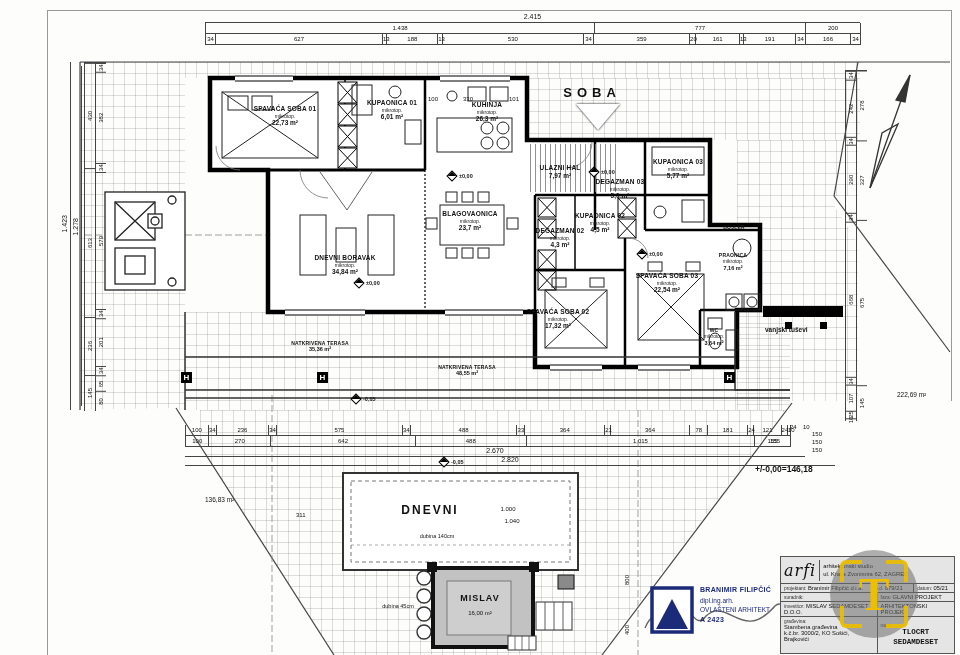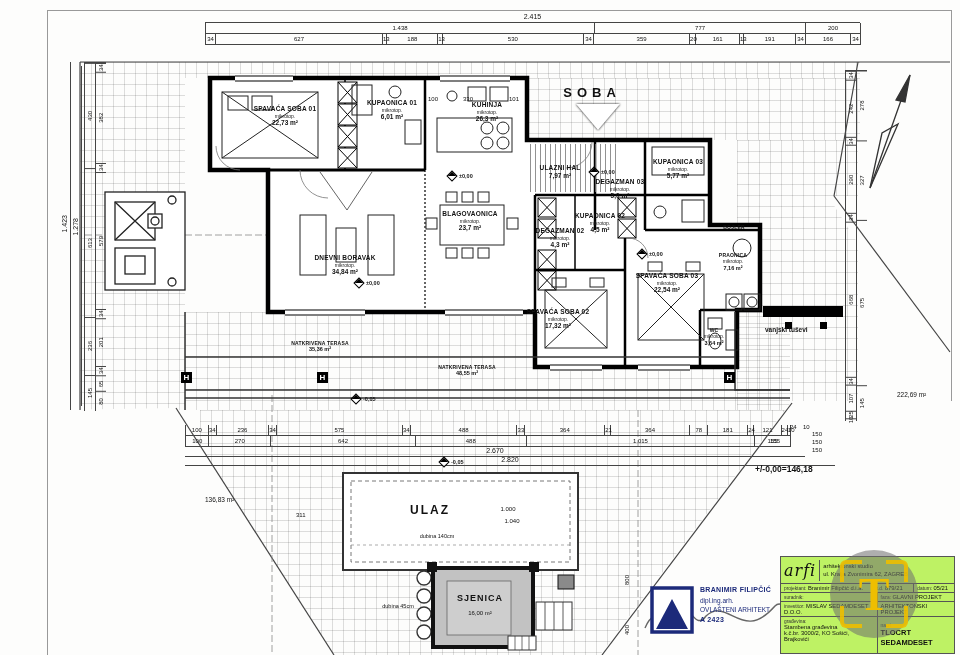--- a/index.html
+++ b/index.html
@@ -27,28 +27,28 @@
   .chain>span{flex:1 1 0;min-width:0;text-align:center;border-right:1px solid #444;line-height:11px;white-space:nowrap;overflow:visible;}
   .vchain{position:absolute;z-index:4;display:flex;flex-direction:column;border-left:1px solid #444;border-top:1px solid #444;width:10px;font-size:6px;}
   .vchain>span{flex:1 1 0;min-height:0;display:flex;align-items:center;justify-content:center;border-bottom:1px solid #444;writing-mode:vertical-rl;transform:rotate(180deg);white-space:nowrap;}
   .vline{position:absolute;z-index:4;width:0;border-left:1px solid #444;}
   .vlabel{position:absolute;z-index:4;font-size:7px;writing-mode:vertical-rl;transform:rotate(180deg);}
   
   .elev{position:absolute;z-index:5;display:flex;align-items:center;gap:3px;font-size:5.5px;font-weight:bold;}
   .elev .dia{width:6px;height:6px;border:1px solid #000;background:linear-gradient(135deg,#000 50%,#fff 50%);transform:rotate(45deg);flex:0 0 auto;}
   .hmark{position:absolute;z-index:5;width:11px;height:11px;background:#000;color:#fff;font-size:8px;font-weight:bold;display:flex;align-items:center;justify-content:center;}
   
-  .tb{position:absolute;left:780px;top:556px;width:173px;height:96px;z-index:6;background:#bef264;border:1px solid #555;font-size:5.5px;display:flex;flex-direction:column;}
+  .tb{position:absolute;left:780px;top:556px;width:173px;height:96px;z-index:6;background:#e5e5e5;border:1px solid #555;font-size:5.5px;display:flex;flex-direction:column;}
   .tb .row{display:flex;border-bottom:1px solid #555;}
   .tb .cell{padding:1px 3px;border-right:1px solid #555;}
   .tb .lbl{color:#333;font-size:4.8px;}
   .tb .val{font-size:5.8px;}
   .tb .hd{height:26px;align-items:center;}
   .logo{font-family:"DejaVu Serif",serif;font-style:italic;font-size:16px;font-weight:normal;letter-spacing:1px;padding:0 6px;}
-  .nacrt{font-weight:bold;font-size:7.5px;text-align:left;line-height:1.3;}
+  .nacrt{font-weight:bold;font-size:7.5px;text-align:center;line-height:1.3;font-family:Liberation Mono, monospace;}
   
   .wm{position:absolute;left:826px;top:546px;width:96px;height:96px;z-index:7;pointer-events:none;}
   .wm .circ{position:absolute;inset:4px;border-radius:50%;background:rgba(110,110,110,.55);}
   .wm .T{position:absolute;inset:0;display:flex;align-items:center;justify-content:center;
          font-size:46px;font-weight:bold;color:#eebe00;font-family:"Liberation Serif",serif;}
   .wm .br{position:absolute;width:18px;height:18px;border:4px solid rgba(238,190,0,.9);}
   .wm .tl{left:14px;top:14px;border-right:none;border-bottom:none;border-radius:6px 0 0 0;}
   .wm .tr{right:14px;top:14px;border-left:none;border-bottom:none;border-radius:0 6px 0 0;}
   .wm .bl{left:14px;bottom:14px;border-right:none;border-top:none;border-radius:0 0 0 6px;}
   .wm .brc{right:14px;bottom:14px;border-left:none;border-top:none;border-radius:0 0 6px 0;}
@@ -378,26 +378,26 @@
 </div>
 <div class="room" style="left:320px;top:340px;">
   <span class="nm" style="font-size:5px;">NATKRIVENA TERASA</span>
   <span class="ar" style="font-size:5.5px;">35,36 m²</span>
 </div>
 <div class="room" style="left:467px;top:364px;">
   <span class="nm" style="font-size:5px;">NATKRIVENA TERASA</span>
   <span class="ar" style="font-size:5.5px;">48,55 m²</span>
 </div>
 
-<div class="t ctr" style="left:430px;top:504px;font-size:12px;font-weight:bold;letter-spacing:2px;">ULAZ</div>
+<div class="t ctr" style="left:430px;top:504px;font-size:12px;font-weight:bold;letter-spacing:2px;">DNEVNI</div>
 <div class="t ctr" style="left:508px;top:506px;">1.000</div>
 <div class="t ctr" style="left:512px;top:518px;">1.040</div>
 <div class="t ctr" style="left:437px;top:533px;font-size:5.5px;">dubina 140cm</div>
 <div class="t ctr" style="left:398px;top:603px;font-size:5.5px;">dubina 45cm</div>
-<div class="t ctr" style="left:480px;top:594px;font-size:9px;font-weight:bold;letter-spacing:1px;">SJENICA</div>
+<div class="t ctr" style="left:480px;top:594px;font-size:9px;font-weight:bold;letter-spacing:1px;">MISLAV</div>
 <div class="t ctr" style="left:480px;top:610px;font-size:6px;">16,00 m²</div>
 <div class="t" style="left:765px;top:326px;font-weight:bold;font-size:6.5px;">vanjski tuševi</div>
 <div class="t" style="left:205px;top:496px;font-size:6.5px;">136,83 m²</div>
 <div class="t" style="left:897px;top:391px;font-size:6.5px;">222,69 m²</div>
 <div class="t" style="left:755px;top:465px;font-size:8.5px;font-weight:bold;">+/-0,00=146,18</div>
 
 <div class="elev" style="left:448px;top:172px;">
       <span class="dia"></span>
       <span>±0,00</span>
     </div>

